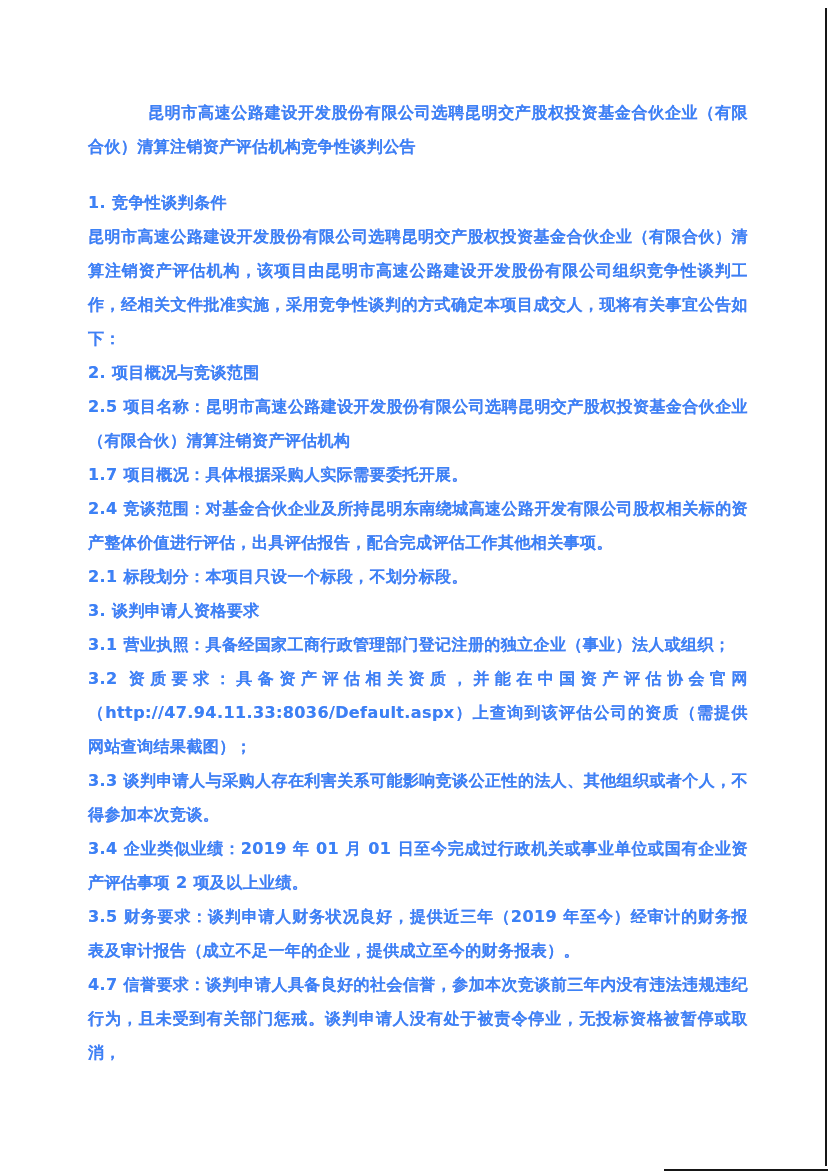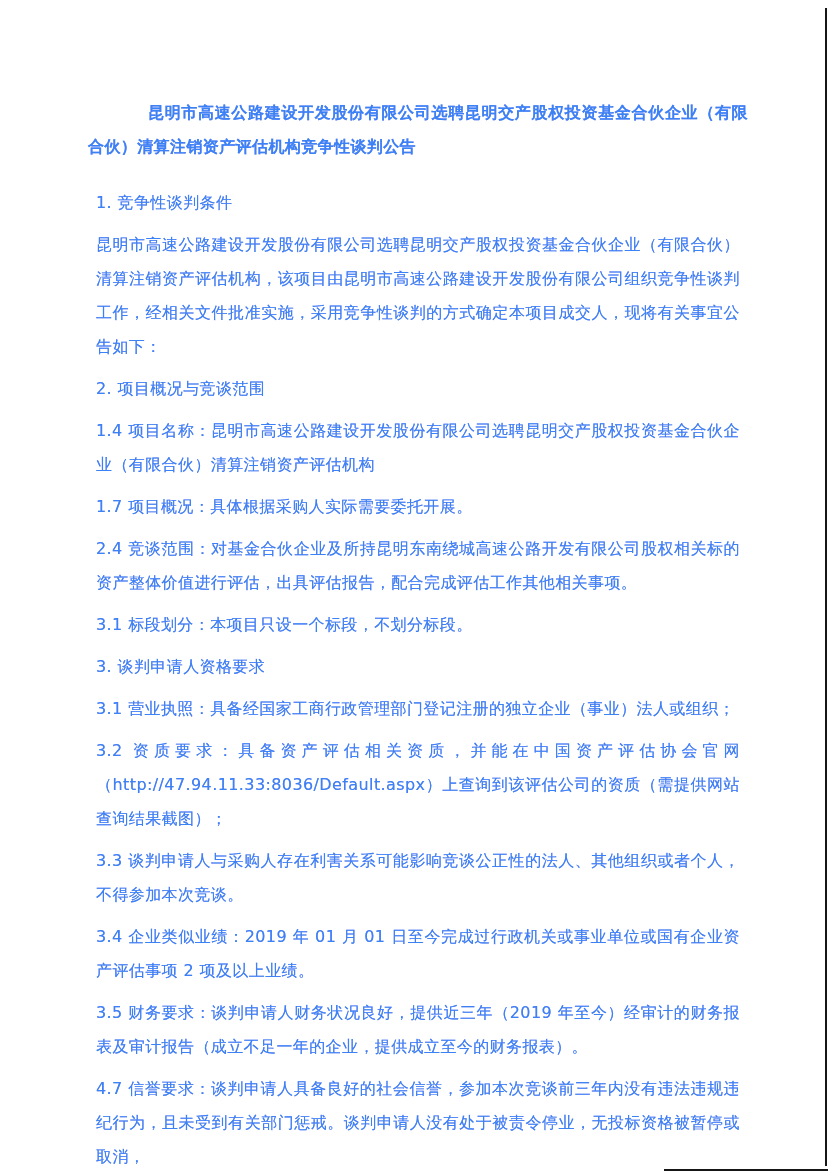--- a/index.html
+++ b/index.html
@@ -26,21 +26,22 @@
     letter-spacing: 0.4px;
     text-align: justify;
     text-shadow: 0 0 0.6px rgba(70, 70, 225, 0.55);
   }
   .doc-title {
     font-weight: bold;
     text-indent: 60px;
     margin: 0 0 22px 0;
   }
   .doc-line {
-    margin: 8px;
+    margin: 0;
+    font-weight: bold;
   }
   .edge-line {
     position: absolute;
     background: #161616;
   }
   #edge-right {
     left: 825px;
     top: 8px;
     width: 2px;
     height: 1158px;
@@ -55,24 +56,24 @@
 </head>
 <body>
 
 <div id="page">
   <div id="doc-body">
     <p class="doc-title">昆明市高速公路建设开发股份有限公司选聘昆明交产股权投资基金合伙企业（有限合伙）清算注销资产评估机构竞争性谈判公告</p>
     <div id="doc-sections">
         <p class="doc-line">1. 竞争性谈判条件</p>
         <p class="doc-line">昆明市高速公路建设开发股份有限公司选聘昆明交产股权投资基金合伙企业（有限合伙）清算注销资产评估机构，该项目由昆明市高速公路建设开发股份有限公司组织竞争性谈判工作，经相关文件批准实施，采用竞争性谈判的方式确定本项目成交人，现将有关事宜公告如下：</p>
         <p class="doc-line">2. 项目概况与竞谈范围</p>
-        <p class="doc-line">1.4 项目名称：昆明市高速公路建设开发股份有限公司选聘昆明交产股权投资基金合伙企业（有限合伙）清算注销资产评估机构</p>
+        <p class="doc-line">2.5 项目名称：昆明市高速公路建设开发股份有限公司选聘昆明交产股权投资基金合伙企业（有限合伙）清算注销资产评估机构</p>
         <p class="doc-line">1.7 项目概况：具体根据采购人实际需要委托开展。</p>
         <p class="doc-line">2.4 竞谈范围：对基金合伙企业及所持昆明东南绕城高速公路开发有限公司股权相关标的资产整体价值进行评估，出具评估报告，配合完成评估工作其他相关事项。</p>
-        <p class="doc-line">3.1 标段划分：本项目只设一个标段，不划分标段。</p>
+        <p class="doc-line">2.1 标段划分：本项目只设一个标段，不划分标段。</p>
         <p class="doc-line">3. 谈判申请人资格要求</p>
         <p class="doc-line">3.1 营业执照：具备经国家工商行政管理部门登记注册的独立企业（事业）法人或组织；</p>
         <p class="doc-line">3.2 资质要求：具备资产评估相关资质，并能在中国资产评估协会官网（http://47.94.11.33:8036/Default.aspx）上查询到该评估公司的资质（需提供网站查询结果截图）；</p>
         <p class="doc-line">3.3 谈判申请人与采购人存在利害关系可能影响竞谈公正性的法人、其他组织或者个人，不得参加本次竞谈。</p>
         <p class="doc-line">3.4 企业类似业绩：2019 年 01 月 01 日至今完成过行政机关或事业单位或国有企业资产评估事项 2 项及以上业绩。</p>
         <p class="doc-line">3.5 财务要求：谈判申请人财务状况良好，提供近三年（2019 年至今）经审计的财务报表及审计报告（成立不足一年的企业，提供成立至今的财务报表）。</p>
         <p class="doc-line">4.7 信誉要求：谈判申请人具备良好的社会信誉，参加本次竞谈前三年内没有违法违规违纪行为，且未受到有关部门惩戒。谈判申请人没有处于被责令停业，无投标资格被暂停或取消，</p>
       </div>
   </div>
   <div id="edge-right" class="edge-line"></div>

